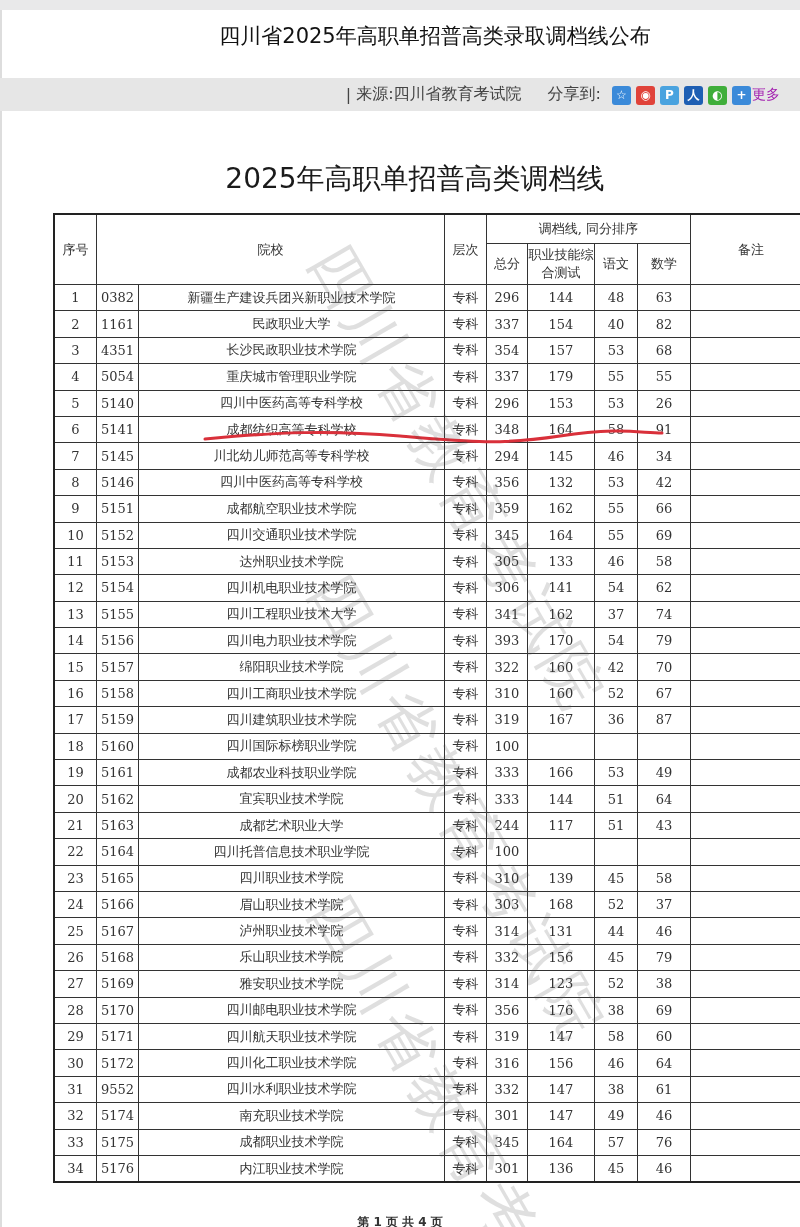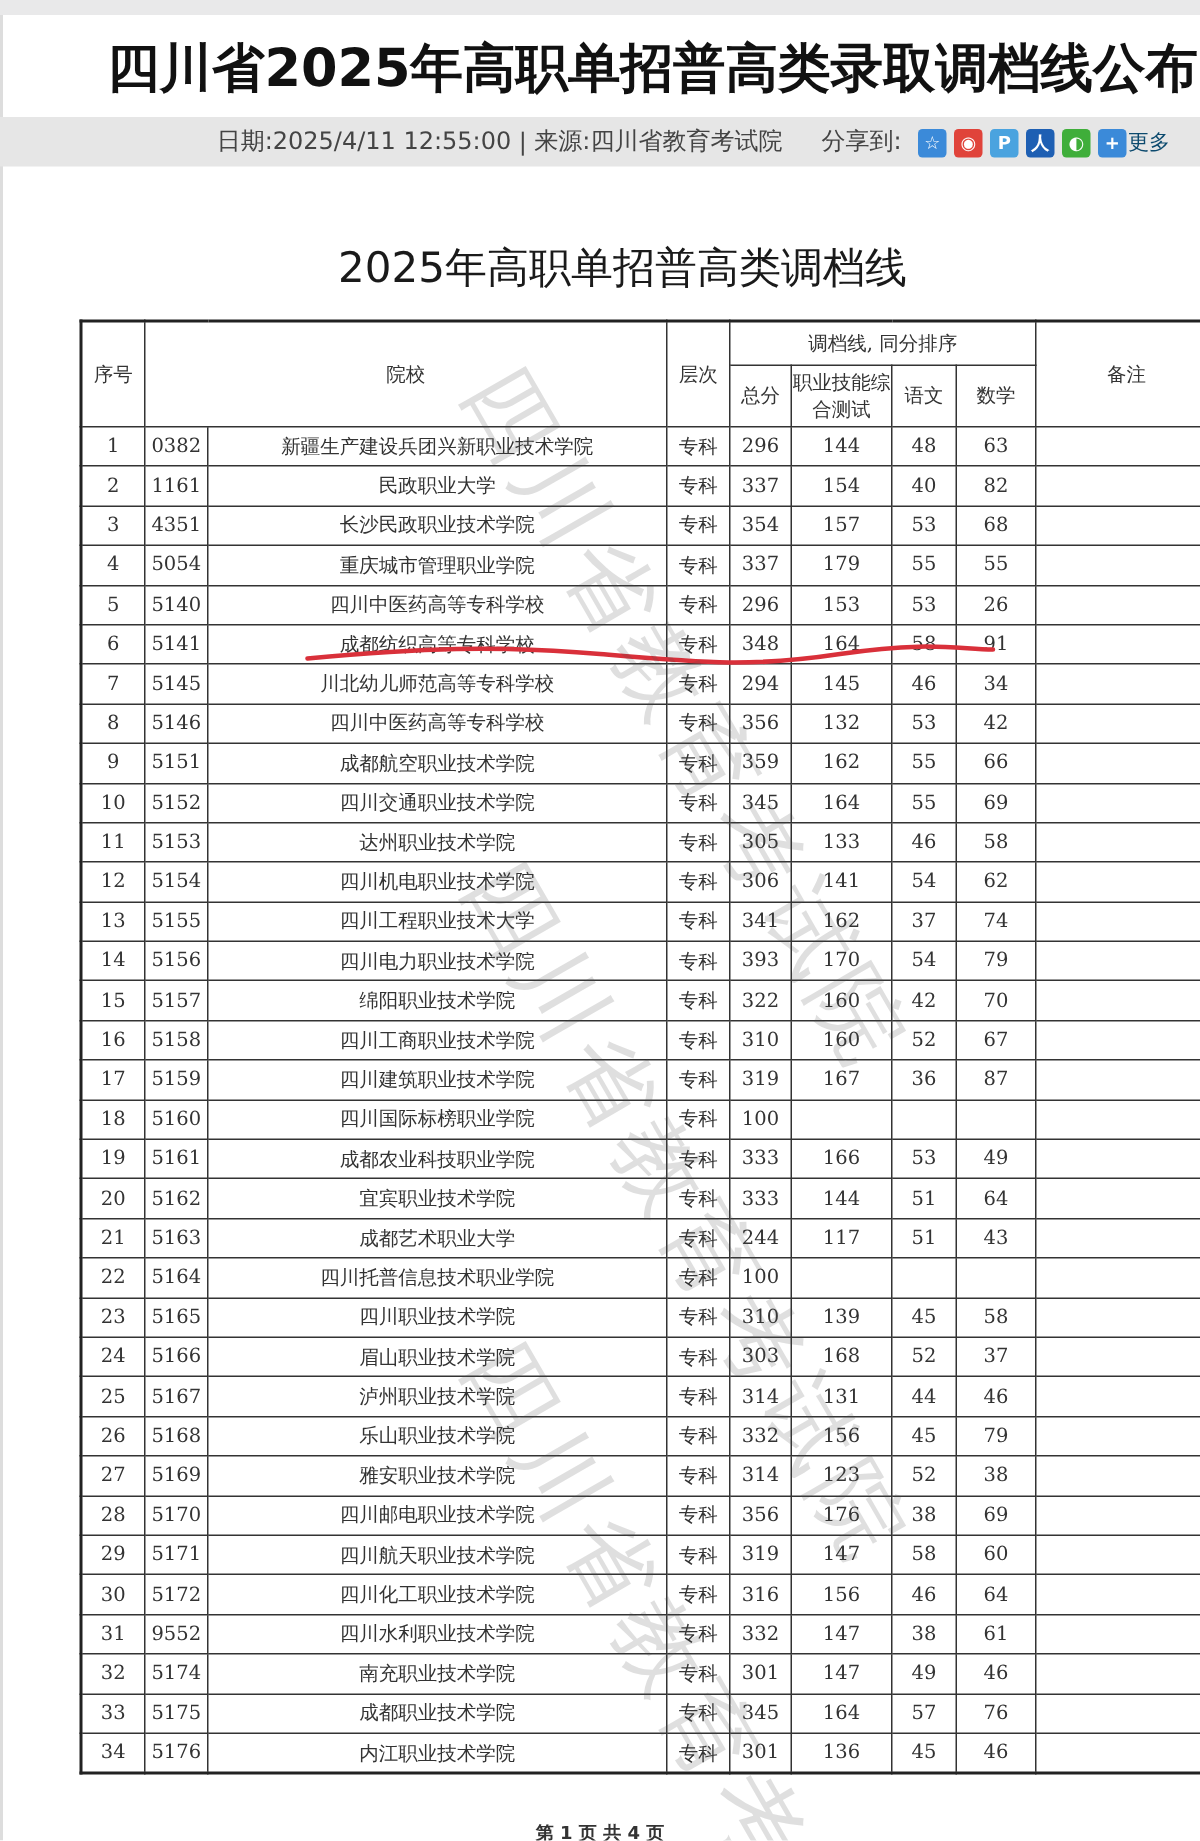--- a/index.html
+++ b/index.html
@@ -4,35 +4,35 @@
 <style>
   html, body { margin: 0; padding: 0; }
   body {
     width: 800px; height: 1227px; overflow: hidden; background: #fff;
     font-family: "DejaVu Sans", "Liberation Sans", sans-serif; color: #1a1a1a;
     position: relative;
   }
   .topbar { height: 10px; background: #e9e9ea; }
   .article-title {
     position: absolute; left: 0; right: 0; top: 22px; text-align: center;
-    font-size: 35px; font-weight: bold; letter-spacing: 0px; color: #111;
+    font-size: 21px; font-weight: normal; letter-spacing: 0px; color: #111;
     padding-left: 70px;
   }
   .meta-bar {
     position: absolute; top: 78px; left: 0; right: 0; height: 33px;
     background: #e6e6e6; display: flex; align-items: center; justify-content: flex-end;
     padding-right: 20px; font-size: 16px; color: #444;
   }
   .meta-bar .sep { margin: 0 5px; }
   .share-label { margin-left: 26px; margin-right: 6px; }
   .share-icon {
     display: inline-block; width: 19px; height: 19px; border-radius: 3px; margin-left: 5px;
     color: #fff; font-size: 12px; line-height: 19px; text-align: center; font-weight: bold;
   }
-  .more-label { font-size: 14px; color: #0c4a6e; margin-left: 1px; }
+  .more-label { font-size: 14px; color: #a21caf; margin-left: 1px; }
   .left-border { position: absolute; left: 0; top: 10px; bottom: 0; width: 2px; background: #ddd; }
   .doc-title {
     position: absolute; left: 0; right: 0; top: 160px; text-align: center; font-size: 28px;
     color: #1a1a1a; padding-left: 30px;
   }
   table.grid {
     position: absolute; left: 53px; top: 213px; width: 760px;
     border-collapse: collapse; font-family: "DejaVu Serif", "Liberation Serif", serif;
     font-size: 13px; color: #333;
   }
@@ -61,21 +61,20 @@
 </style>
 </head>
 <body>
 
 <div class="topbar"></div>
 <div class="left-border"></div>
 
 <div class="article-title">四川省2025年高职单招普高类录取调档线公布</div>
 
 <div class="meta-bar">
-  <span>日期:2025/4/11 12:55:00</span>
   <span class="sep">|</span>
   <span>来源:四川省教育考试院</span>
   <span class="share-label">分享到:</span>
   <span id="share-icons"><span class="share-icon" style="background: rgb(59, 138, 217);">☆</span><span class="share-icon" style="background: rgb(224, 67, 58);">◉</span><span class="share-icon" style="background: rgb(74, 163, 223);">P</span><span class="share-icon" style="background: rgb(30, 95, 179);">人</span><span class="share-icon" style="background: rgb(63, 174, 58);">◐</span><span class="share-icon" style="background: rgb(59, 138, 217);">+</span></span>
   <span class="more-label">更多</span>
 </div>
 
 <div class="doc-title">2025年高职单招普高类调档线</div>
 
 <table class="grid">

